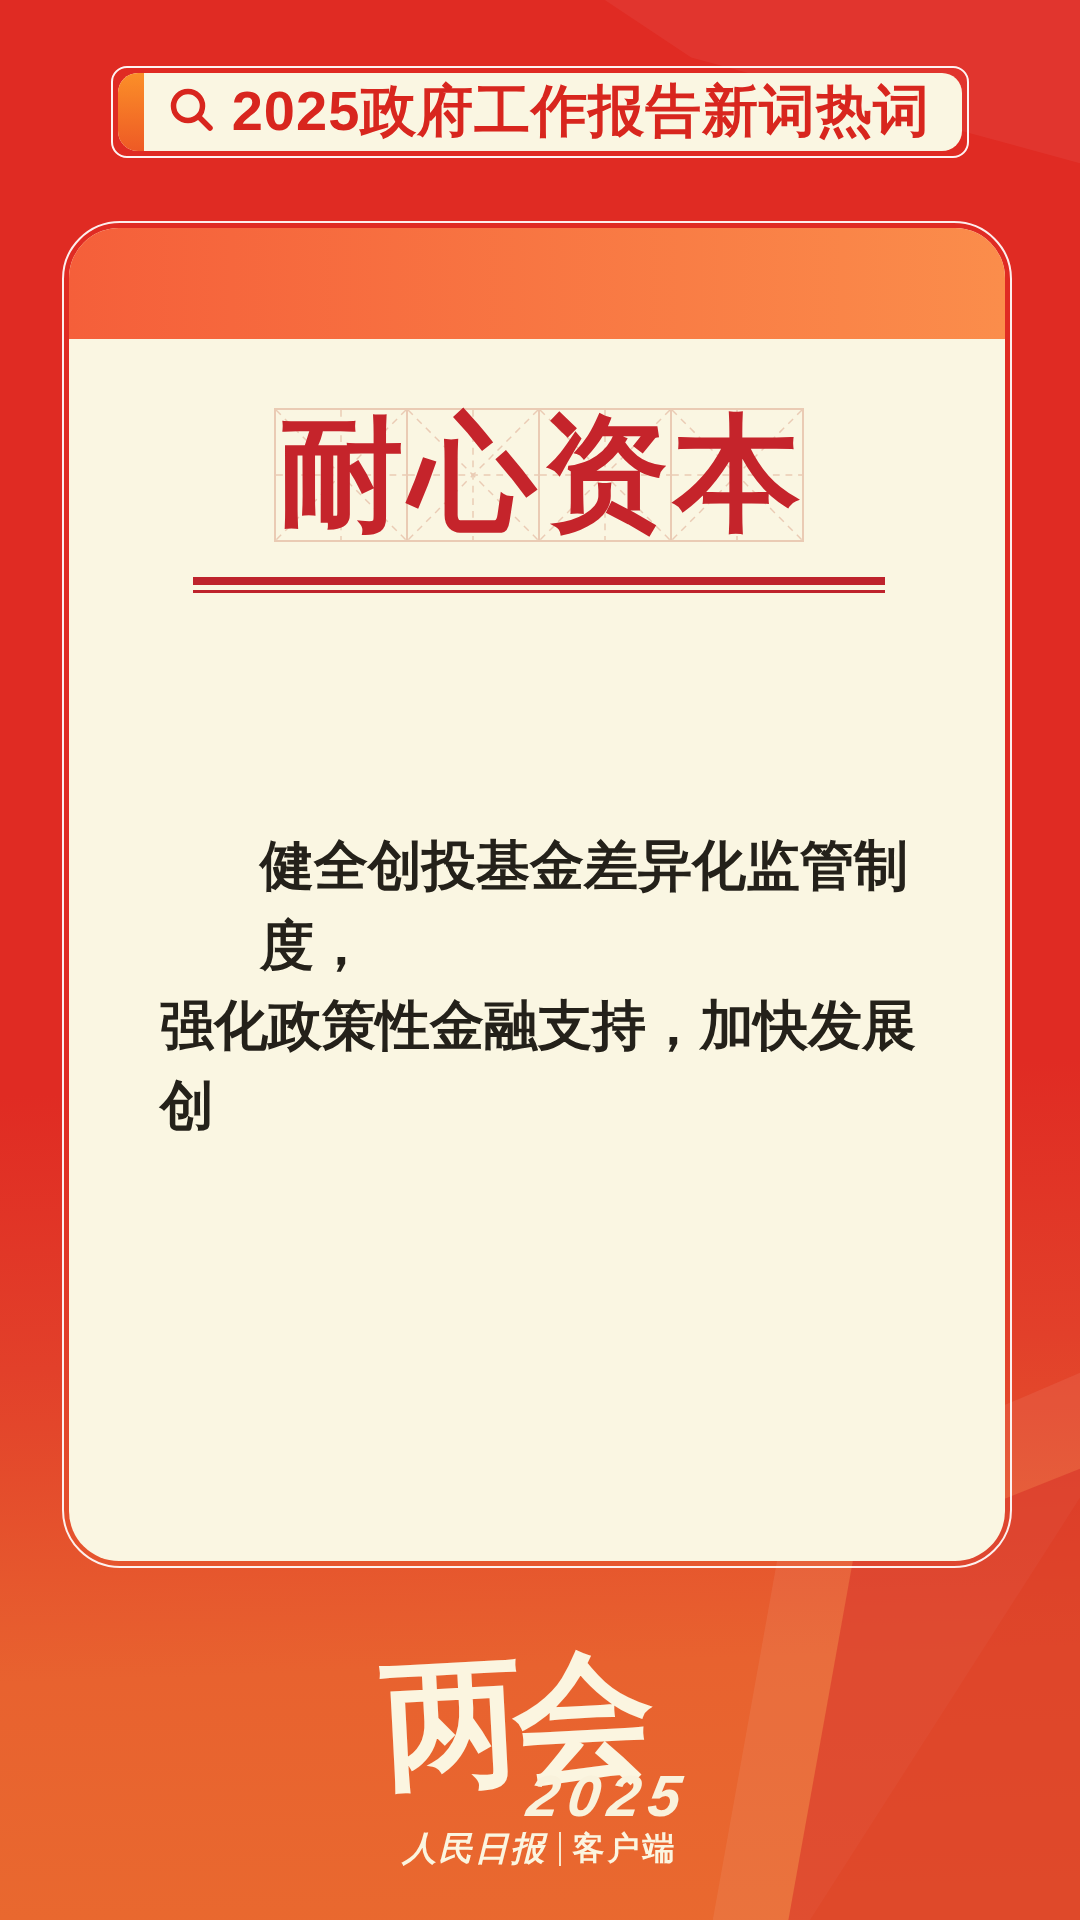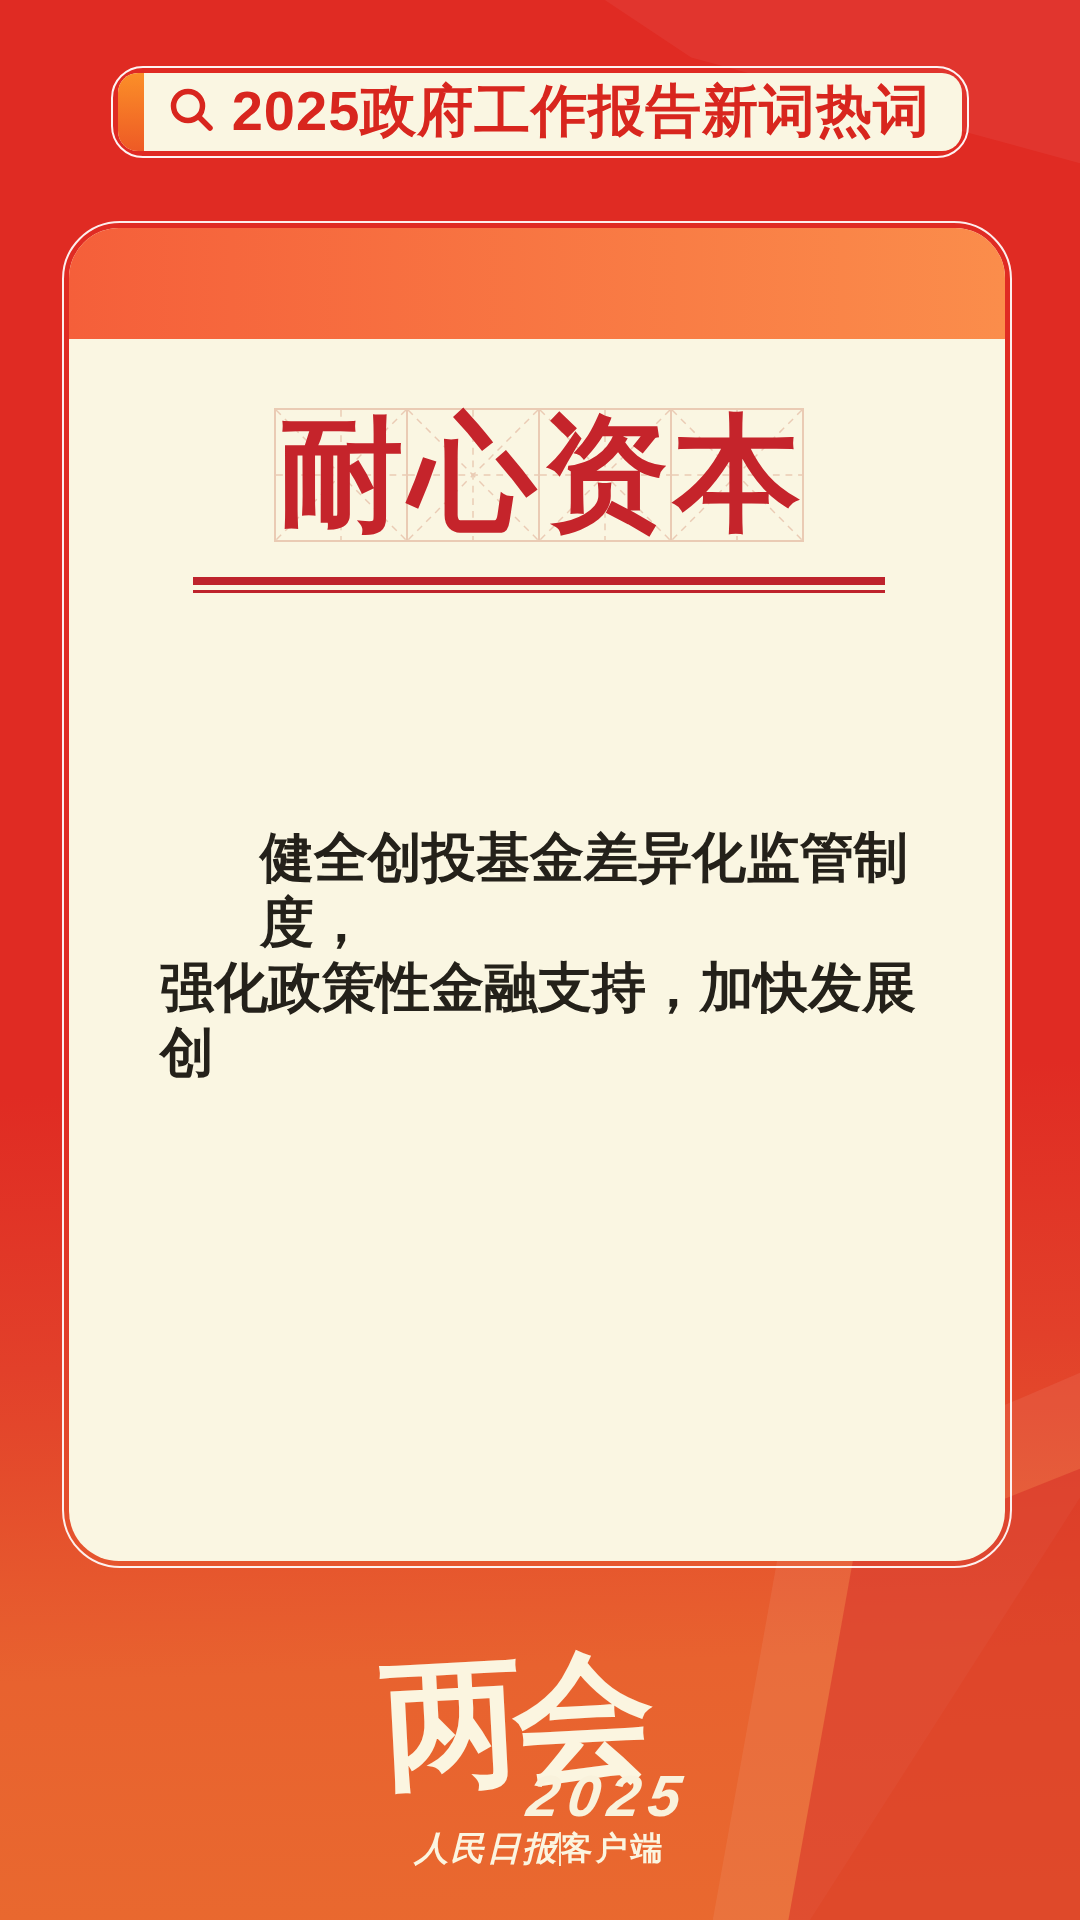--- a/index.html
+++ b/index.html
@@ -13,21 +13,21 @@
   
   .bg-shape{position:absolute;inset:0;pointer-events:none;}
   .bg-top-right{clip-path:polygon(56% 0,100% 0,100% 8.5%,64% 3%);background:rgba(255,255,255,0.05);}
   .bg-bottom-light{clip-path:polygon(73% 78%,100% 71.5%,100% 78%,75% 100%,66% 100%);background:rgba(255,255,255,0.07);}
   .bg-bottom-red{clip-path:polygon(79% 81.2%,100% 76.5%,100% 100%,73% 100%);background:rgba(215,48,38,0.55);}
 
   
   .badge-outline{
     position:absolute;left:111px;top:66px;width:858px;height:92px;
     box-sizing:border-box;border:2px solid rgba(255,255,255,0.95);
-    border-radius:32px;padding:5px;
+    border-radius:16px;padding:5px;
   }
   .badge{
     position:relative;width:100%;height:100%;
     background:#FAF6E2;border-radius:20px;overflow:hidden;
     display:flex;align-items:center;justify-content:center;
   }
   .badge-stripe{position:absolute;left:0;top:0;bottom:0;width:26px;
     background:linear-gradient(180deg,#FB8F28 0%,#EE5A25 100%);}
   .badge-content{display:flex;align-items:center;gap:16px;padding-left:18px;}
   .badge-label{
@@ -62,21 +62,21 @@
 
   
   .title-underline{position:absolute;left:193px;top:577px;width:692px;}
   .underline-thick{height:8px;background:#BE232C;}
   .underline-thin{height:3px;margin-top:5px;background:#BE232C;}
 
   
   .body-text{
     position:absolute;left:160px;top:826px;width:770px;
     font-family:"Liberation Serif","DejaVu Serif",serif;
-    font-weight:700;font-size:54px;line-height:65px;color:#24211A;
+    font-weight:700;font-size:54px;line-height:80px;color:#24211A;
   }
   .body-line-indent{padding-left:100px;}
 
   
   .logo-quanguo{
     position:absolute;left:426px;top:1628px;
     font-size:52px;font-weight:900;letter-spacing:20px;color:#FAF3DE;
   }
   .logo-lianghui{
     position:absolute;left:382px;top:1652px;
@@ -84,21 +84,21 @@
     font-size:140px;line-height:1;font-weight:900;color:#FBF5E0;
     letter-spacing:-8px;transform:rotate(-3deg);
   }
   .logo-year{
     position:absolute;left:528px;top:1762px;
     font-size:58px;font-weight:800;font-style:italic;color:#F9F2DC;
     letter-spacing:8px;transform:skewX(-8deg);
   }
   .logo-footer{
     position:absolute;left:0;right:0;top:1826px;
-    display:flex;align-items:center;justify-content:center;gap:0;color:#FBF5E0;
+    display:flex;align-items:center;justify-content:center;gap:12px;color:#FBF5E0;
   }
   .brand-script{
     font-family:"Liberation Serif","DejaVu Serif",serif;
     font-style:italic;font-weight:700;font-size:34px;letter-spacing:2px;
   }
   .brand-divider{width:2px;height:34px;background:rgba(251,245,224,0.9);}
   .brand-suffix{font-weight:800;font-size:32px;letter-spacing:3px;font-family:Liberation Mono, monospace;}
 </style>
 </head>
 <body>

